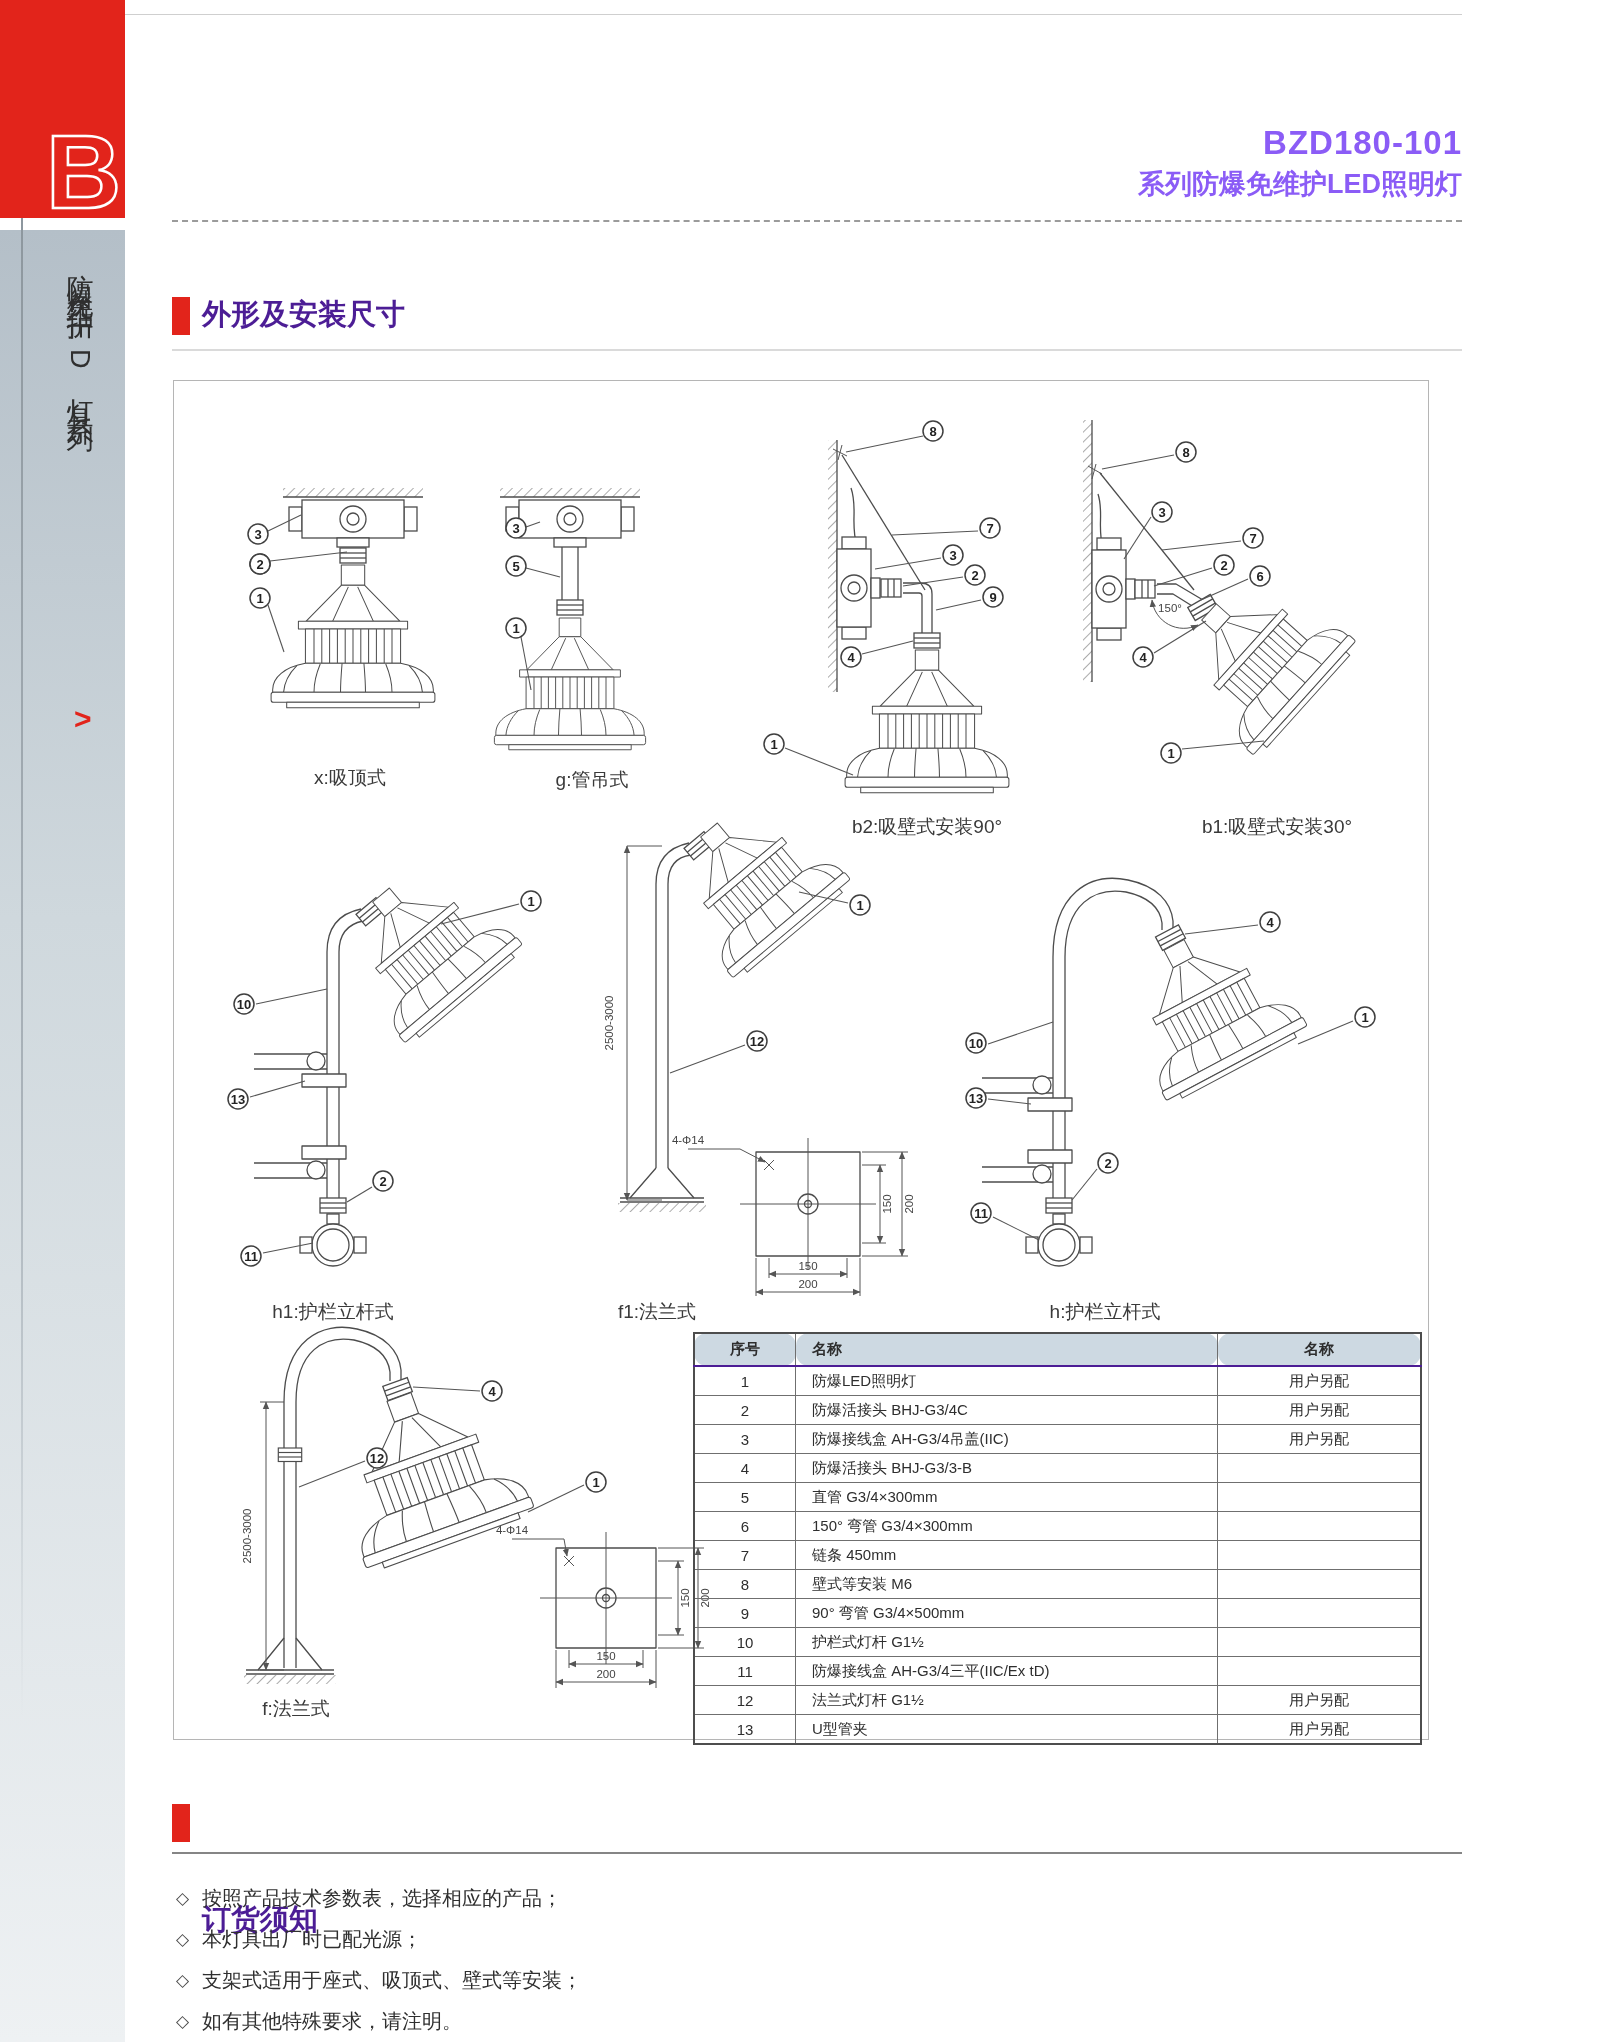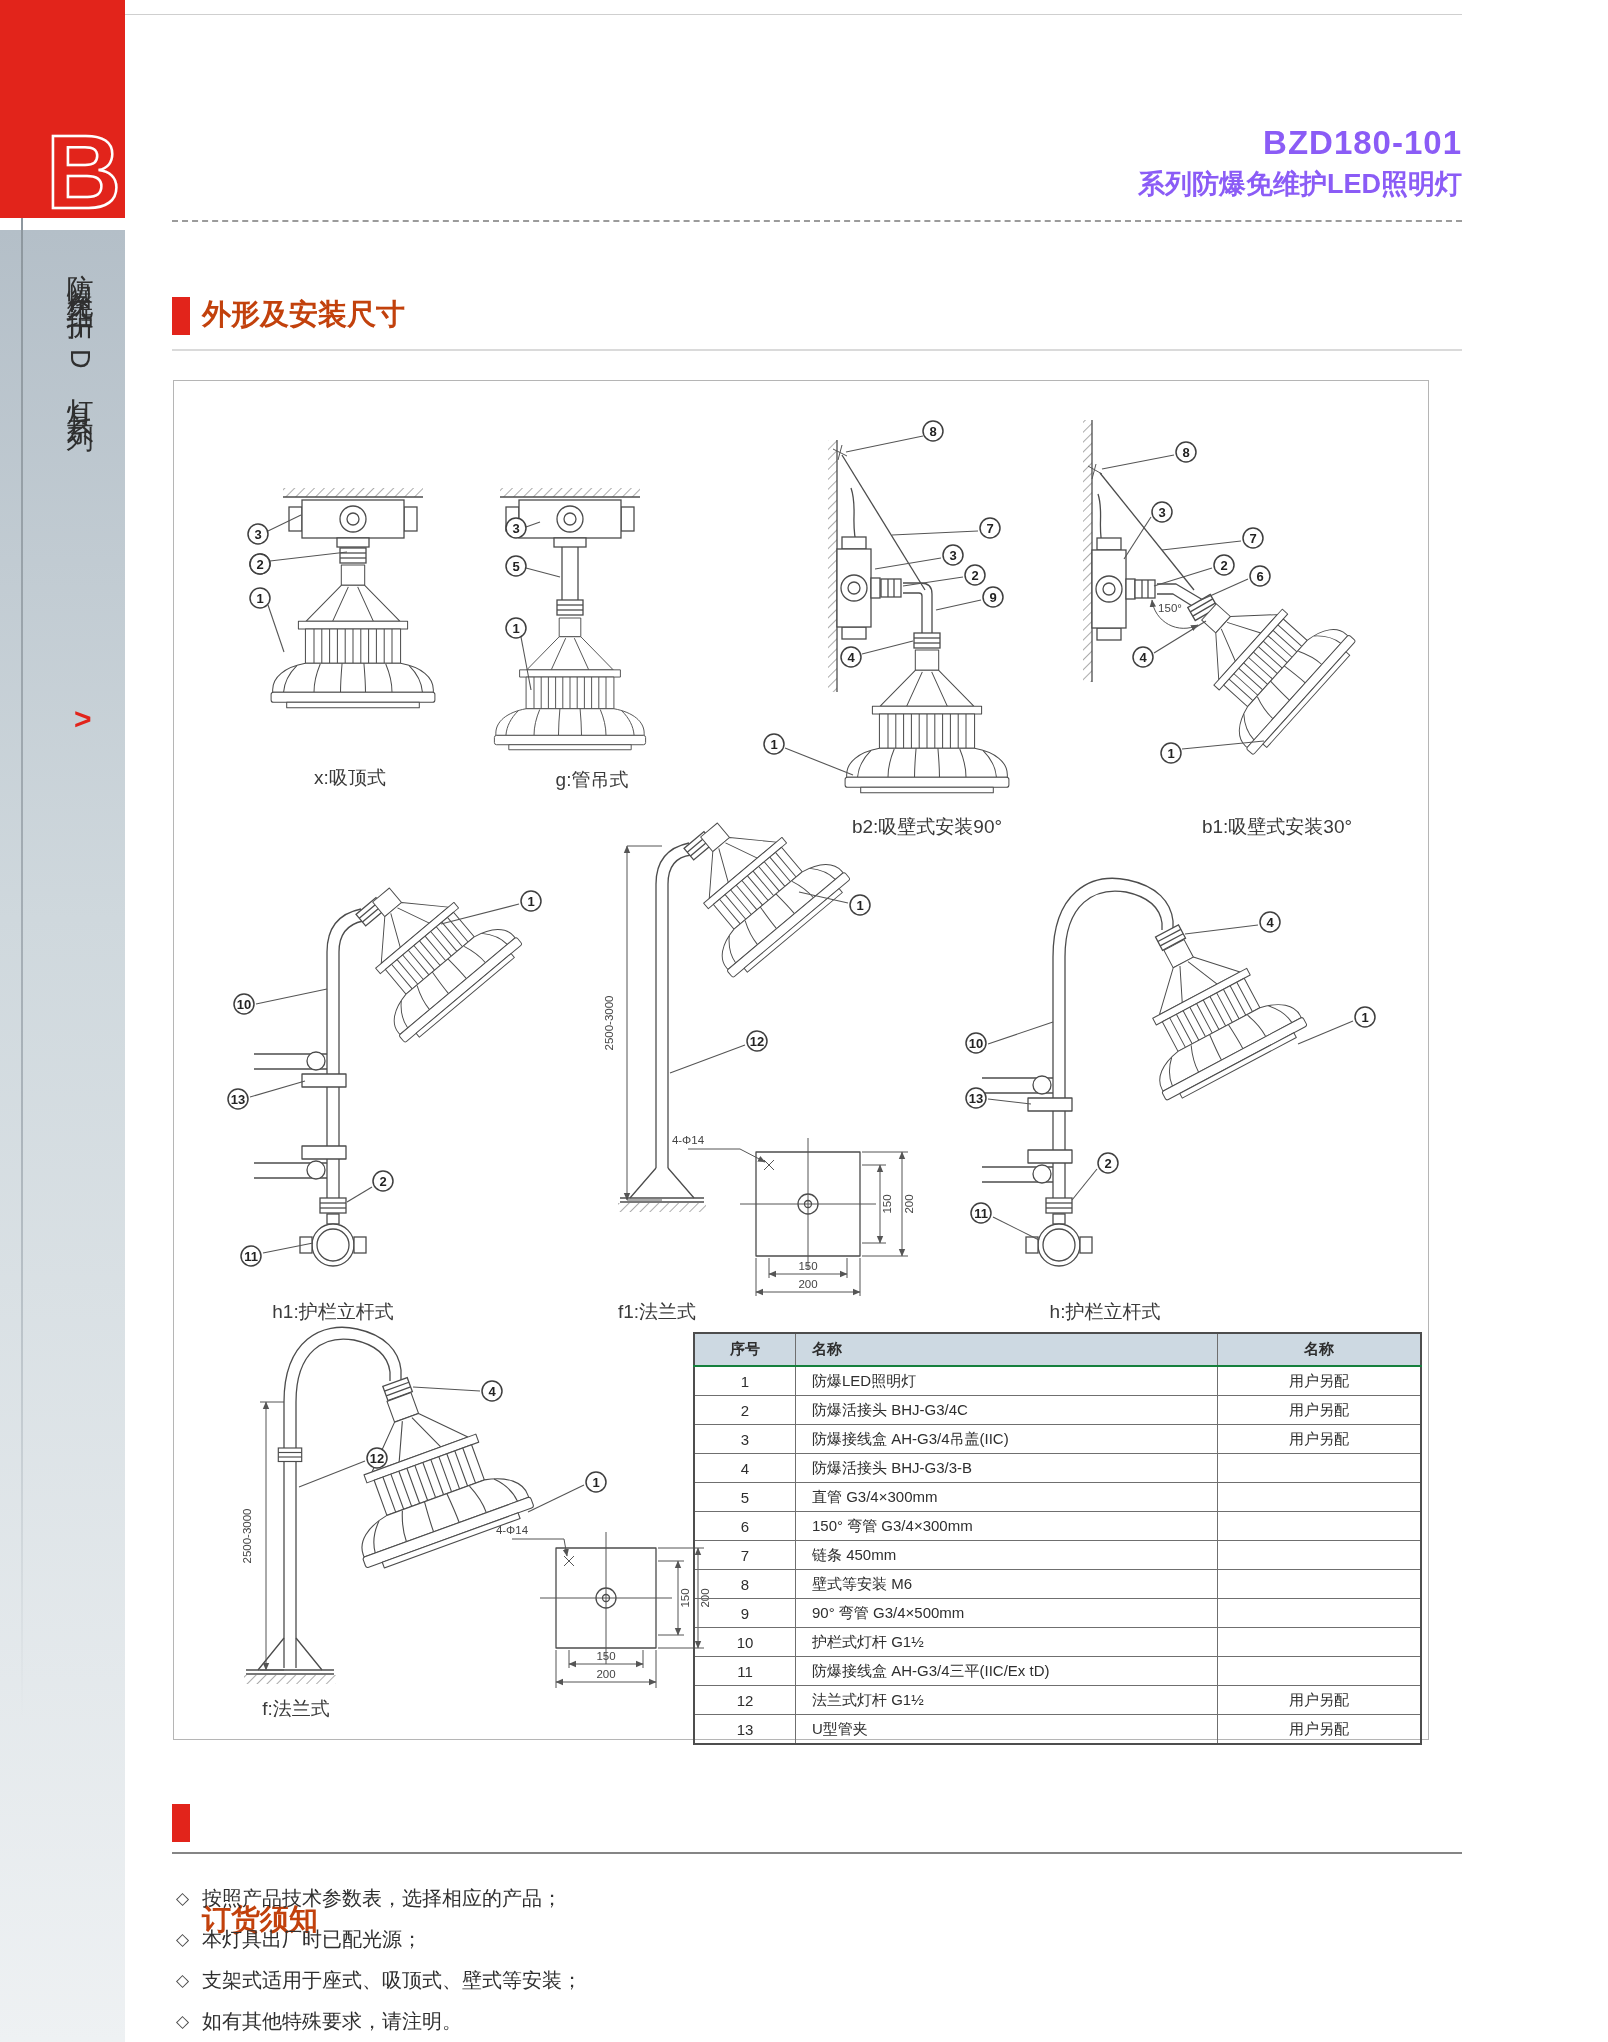--- a/index.html
+++ b/index.html
@@ -17,41 +17,41 @@
              font-size:27px;letter-spacing:9px;color:#2f2f2f;}
   .side-arrow{position:absolute;left:74px;top:702px;font-size:30px;font-weight:bold;color:#e2241b;}
   .top-line{position:absolute;left:125px;top:14px;width:1337px;height:1px;background:#cfcfcf;}
   
   .hdr{position:absolute;left:862px;top:124px;width:600px;text-align:right;color:#8b5cf6;}
   .hdr .model{font-size:33px;font-weight:bold;letter-spacing:1px;}
   .hdr .sub{font-size:27px;font-weight:bold;margin-top:4px;}
   .dashed{position:absolute;left:172px;top:220px;width:1290px;border-top:2px dashed #9b9b9b;}
   
   .secbar{position:absolute;width:18px;height:38px;background:#e2241b;}
-  .sectitle{position:absolute;font-size:29px;font-weight:bold;color:#c2410c;}
+  .sectitle{position:absolute;font-size:29px;font-weight:bold;color:#4c1d95;}
   .rule-light{position:absolute;left:172px;width:1290px;height:2px;background:#dadada;}
   .rule-dark{position:absolute;left:172px;width:1290px;height:2px;background:#858585;}
   
   .draw-box{position:absolute;left:173px;top:380px;width:1254px;height:1358px;
             border:1px solid #b5b5b5;background:#fff;}
   svg.diagrams{position:absolute;left:173px;top:380px;width:1254px;height:1358px;}
   svg .ln{fill:none;stroke:#4c4c4c;stroke-width:1.3;stroke-linejoin:round;}
   svg .fl{fill:#fff;stroke:#4c4c4c;stroke-width:1.3;stroke-linejoin:round;}
   svg .dim{fill:none;stroke:#555;stroke-width:1;}
   svg text{font-family:"Liberation Sans",sans-serif;}
   svg .dimt{font-size:11.5px;fill:#444;text-anchor:middle;}
   svg .co line{stroke:#555;stroke-width:1.1;}
   svg .co circle{fill:#fff;stroke:#3f3f3f;stroke-width:1.5;}
   svg .co text{font-size:13px;font-weight:bold;fill:#222;text-anchor:middle;}
   svg .dlabel{font-size:19px;fill:#3a3a3a;text-anchor:middle;}
   
   table.parts{position:absolute;left:693px;top:1332px;width:707px;border-collapse:collapse;
               table-layout:fixed;font-size:15px;color:#2e2e2e;}
   table.parts th,table.parts td{border:1px solid #6f6f6f;height:28px;padding:0;}
-  table.parts th{background:#cdd9e2;font-weight:bold;height:31px;border-bottom:2px solid #15803d;}
+  table.parts th{background:#cdd9e2;font-weight:bold;height:31px;border-bottom:2px solid #4c1d95;border-radius:13px;}
   table.parts{border:2px solid #4d4d4d;}
   table.parts .c0{width:100px;text-align:center;}
   table.parts .c1{width:405px;text-align:left;padding-left:16px;}
   table.parts .c2{width:202px;text-align:center;}
   
   .notes{position:absolute;left:176px;top:1878px;width:1150px;margin:0;padding:0;}
   .notes li{list-style:none;display:flex;align-items:center;gap:13px;height:41px;
             font-size:20px;color:#2f2f2f;}
   .notes .dia{font-size:17px;color:#4a4a4a;}
 </style>

